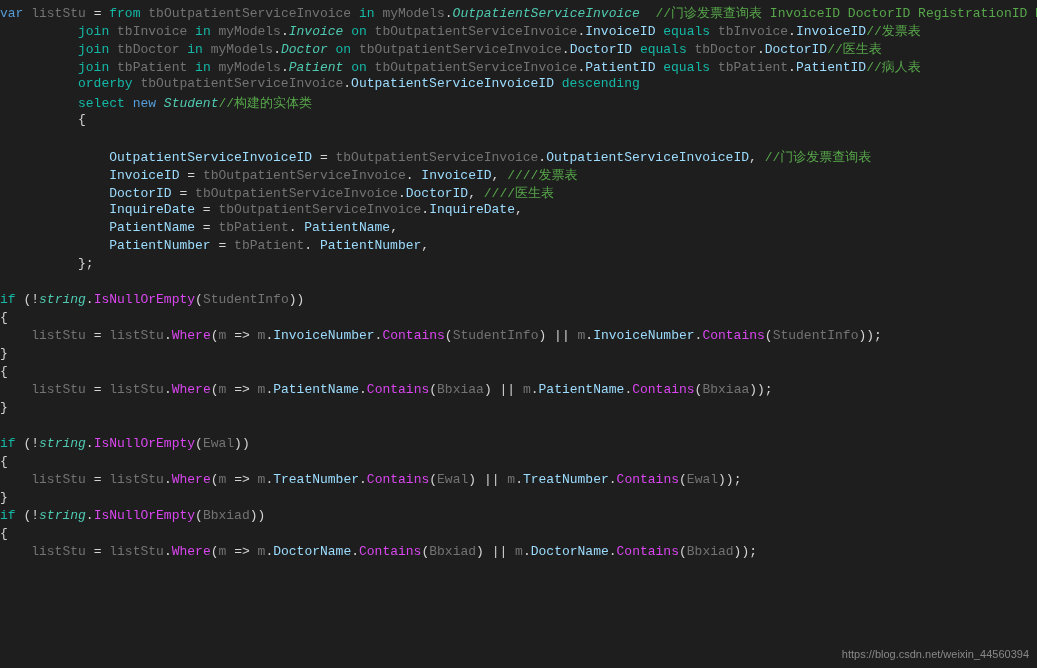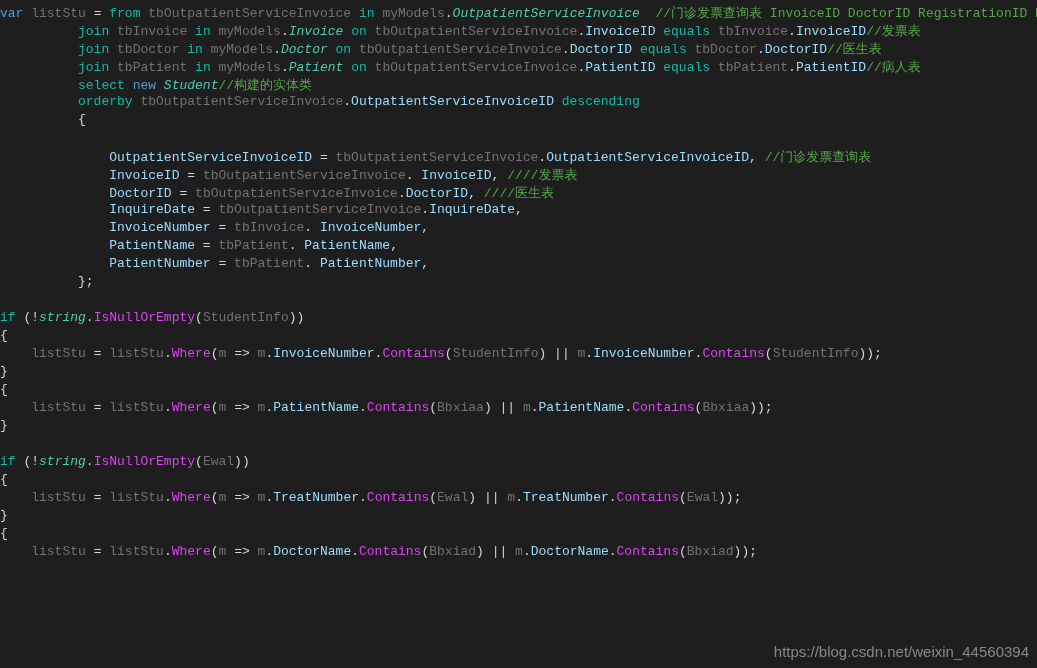--- a/index.html
+++ b/index.html
@@ -41,21 +41,21 @@
     .op { color: #d4d4d4; } 
     .comment { color: #57a64a; }
     .field { color: #9cdcfe; }
     .method { color: #d946ef; }
     .punct { color: #d4d4d4; }
     .watermark {
       position: absolute;
       bottom: 8px;
       right: 8px;
       color: #888;
-      font-size: 15px;
+      font-size: 11px;
       font-family: Arial, sans-serif;
     }
   </style>
 </head>
 <body>
 
 <div class="code-container">
 
   <div class="line">
     <span class="code-text"><span class="kw">var</span> <span class="var">listStu</span> <span class="op">=</span> <span class="kw2">from</span> <span class="var">tbOutpatientServiceInvoice</span> <span class="kw2">in</span> <span class="var">myModels</span><span class="op">.</span><span class="type">OutpatientServiceInvoice</span>  <span class="comment">//门诊发票查询表 InvoiceID DoctorID RegistrationID Pa</span></span>
@@ -67,25 +67,25 @@
 
   <div class="line">
     <span class="code-text">          <span class="kw2">join</span> <span class="var">tbDoctor</span> <span class="kw2">in</span> <span class="var">myModels</span><span class="op">.</span><span class="type">Doctor</span> <span class="kw2">on</span> <span class="var">tbOutpatientServiceInvoice</span><span class="op">.</span><span class="field">DoctorID</span> <span class="kw2">equals</span> <span class="var">tbDoctor</span><span class="op">.</span><span class="field">DoctorID</span><span class="comment">//医生表</span></span>
   </div>
 
   <div class="line">
     <span class="code-text">          <span class="kw2">join</span> <span class="var">tbPatient</span> <span class="kw2">in</span> <span class="var">myModels</span><span class="op">.</span><span class="type">Patient</span> <span class="kw2">on</span> <span class="var">tbOutpatientServiceInvoice</span><span class="op">.</span><span class="field">PatientID</span> <span class="kw2">equals</span> <span class="var">tbPatient</span><span class="op">.</span><span class="field">PatientID</span><span class="comment">//病人表</span></span>
   </div>
 
   <div class="line">
-    <span class="code-text">          <span class="kw2">select</span> <span class="kw">new</span> <span class="type">Student</span><span class="comment">//构建的实体类</span></span>
+    <span class="code-text">          <span class="kw2">orderby</span> <span class="var">tbOutpatientServiceInvoice</span><span class="op">.</span><span class="field">OutpatientServiceInvoiceID</span> <span class="kw2">descending</span></span>
   </div>
 
   <div class="line">
-    <span class="code-text">          <span class="kw2">orderby</span> <span class="var">tbOutpatientServiceInvoice</span><span class="op">.</span><span class="field">OutpatientServiceInvoiceID</span> <span class="kw2">descending</span></span>
+    <span class="code-text">          <span class="kw2">select</span> <span class="kw">new</span> <span class="type">Student</span><span class="comment">//构建的实体类</span></span>
   </div>
 
   <div class="line">
     <span class="code-text">          <span class="punct">{</span></span>
   </div>
 
   <div class="line">
     <span class="code-text"> </span>
   </div>
 
@@ -99,23 +99,20 @@
 
   <div class="line">
     <span class="code-text">              <span class="field">DoctorID</span> <span class="op">=</span> <span class="var">tbOutpatientServiceInvoice</span><span class="op">.</span><span class="field">DoctorID</span><span class="op">,</span> <span class="comment">////医生表</span></span>
   </div>
 
 
   <div class="line">
     <span class="code-text">              <span class="field">InquireDate</span> <span class="op">=</span> <span class="var">tbOutpatientServiceInvoice</span><span class="op">.</span><span class="field">InquireDate</span><span class="op">,</span></span>
   </div>
 
-  <div class="line">
-    <span class="code-text">              <span class="field">InvoiceNumber</span> <span class="op">=</span> <span class="var">tbInvoice</span><span class="op">.</span><span class="field"> InvoiceNumber</span><span class="op">,</span></span>
-  </div>
 
 
   <div class="line">
     <span class="code-text">              <span class="field">PatientName</span> <span class="op">=</span> <span class="var">tbPatient</span><span class="op">.</span><span class="field"> PatientName</span><span class="op">,</span></span>
   </div>
 
   <div class="line">
     <span class="code-text">              <span class="field">PatientNumber</span> <span class="op">=</span> <span class="var">tbPatient</span><span class="op">.</span><span class="field"> PatientNumber</span><span class="op">,</span></span>
   </div>
 
@@ -170,20 +167,23 @@
   </div>
 
   <div class="line">
     <span class="code-text">    <span class="var">listStu</span> <span class="op">=</span> <span class="var">listStu</span><span class="op">.</span><span class="method">Where</span><span class="punct">(</span><span class="var">m</span> <span class="op">=&gt;</span> <span class="var">m</span><span class="op">.</span><span class="field">TreatNumber</span><span class="op">.</span><span class="method">Contains</span><span class="punct">(</span><span class="var">Ewal</span><span class="punct">)</span> <span class="op">||</span> <span class="var">m</span><span class="op">.</span><span class="field">TreatNumber</span><span class="op">.</span><span class="method">Contains</span><span class="punct">(</span><span class="var">Ewal</span><span class="punct">));</span></span>
   </div>
 
   <div class="line">
     <span class="code-text"><span class="punct">}</span></span>
   </div>
 
+  <div class="line">
+    <span class="code-text"><span class="kw2">if</span> <span class="punct">(!</span><span class="type">string</span><span class="op">.</span><span class="method">IsNullOrEmpty</span><span class="punct">(</span><span class="var">Bbxiad</span><span class="punct">))</span></span>
+  </div>
 
   <div class="line">
     <span class="code-text"><span class="punct">{</span></span>
   </div>
 
   <div class="line">
     <span class="code-text">    <span class="var">listStu</span> <span class="op">=</span> <span class="var">listStu</span><span class="op">.</span><span class="method">Where</span><span class="punct">(</span><span class="var">m</span> <span class="op">=&gt;</span> <span class="var">m</span><span class="op">.</span><span class="field">DoctorName</span><span class="op">.</span><span class="method">Contains</span><span class="punct">(</span><span class="var">Bbxiad</span><span class="punct">)</span> <span class="op">||</span> <span class="var">m</span><span class="op">.</span><span class="field">DoctorName</span><span class="op">.</span><span class="method">Contains</span><span class="punct">(</span><span class="var">Bbxiad</span><span class="punct">));</span></span>
   </div>
 
   <div class="watermark">https://blog.csdn.net/weixin_44560394</div>

